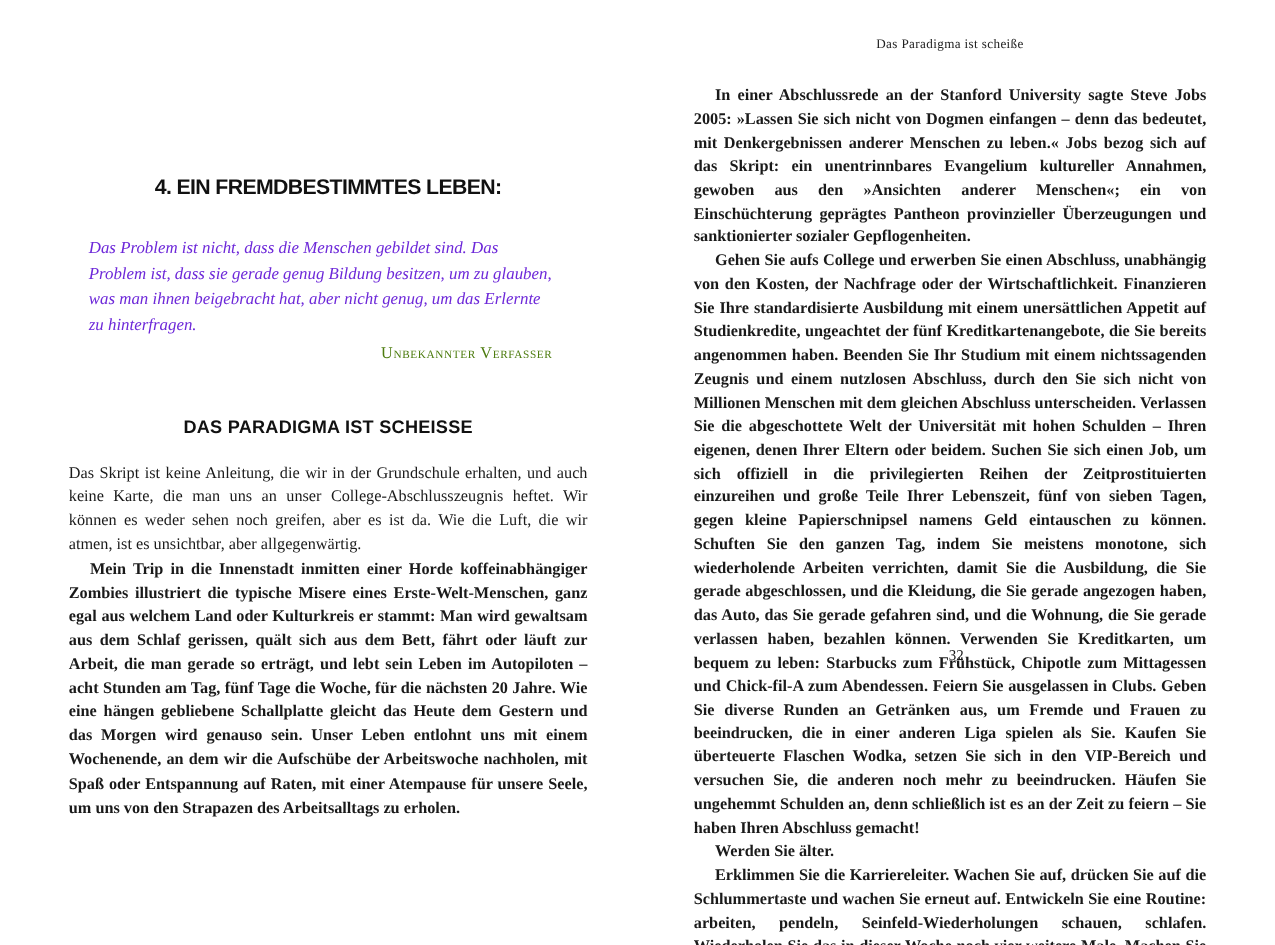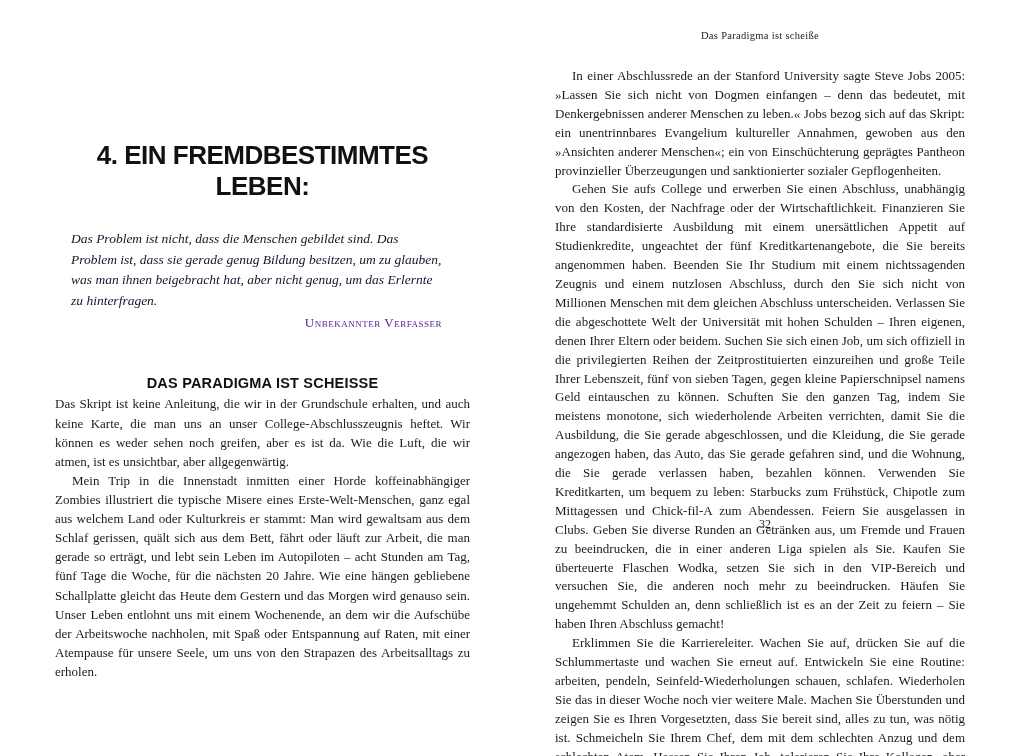--- a/index.html
+++ b/index.html
@@ -27,62 +27,62 @@
     position: absolute;
     left: 55px;
     width: 415px;
     top: 0;
   }
   .chapter-title {
     margin-top: 140px;
     text-align: center;
     font-family: "Liberation Sans", sans-serif;
     font-weight: bold;
-    font-size: 26px;
+    font-size: 17px;
     line-height: 1.18;
     letter-spacing: -0.5px;
     color: #111111;
   }
   .epigraph {
     margin-top: 28px;
     margin-left: 16px;
     margin-right: 28px;
     font-style: italic;
     font-size: 13.5px;
     line-height: 1.52;
     text-align: left;
-    color: #0f172a;
+    color: #6d28d9;
   }
   .epigraph-attribution {
     margin-top: 4px;
     margin-right: 28px;
     text-align: right;
     font-variant: small-caps;
     font-size: 13px;
     letter-spacing: 0.5px;
-    color: #4c1d95;
+    color: #4d7c0f;
   }
   .section-heading {
     margin-top: 44px;
     text-align: center;
     font-family: "Liberation Sans", sans-serif;
     font-weight: bold;
     font-size: 14.5px;
     letter-spacing: 0.2px;
     color: #111111;
   }
   .body-copy {
-    margin-top: 3px;
+    margin-top: 18px;
     font-size: 13px;
     line-height: 1.47;
     text-align: justify;
     hyphens: auto;
   }
   .body-copy p { margin: 0; }
-  .body-copy p.indent { text-indent: 17px; }
+  .body-copy p.indent { text-indent: 17px; font-weight: bold; }
   
   .page-right .text-block {
     position: absolute;
     left: 45px;
     width: 410px;
     top: 0;
   }
   .running-header {
     margin-top: 30px;
     text-align: center;
@@ -125,19 +125,20 @@
       </div>
     </div>
   </div>
 
   <div class="page page-right">
     <div class="text-block">
       <div class="running-header">Das Paradigma ist scheiße</div>
       <div class="body-copy">
         <p class="indent">In einer Abschlussrede an der Stanford University sagte Steve Jobs 2005: »Lassen Sie sich nicht von Dogmen einfangen – denn das bedeutet, mit Denkergebnissen anderer Menschen zu leben.« Jobs bezog sich auf das Skript: ein unentrinnbares Evangelium kultureller Annahmen, gewoben aus den »Ansichten anderer Menschen«; ein von Einschüchterung geprägtes Pantheon provinzieller Überzeugungen und sanktionierter sozialer Gepflogenheiten.</p>
         <p class="indent">Gehen Sie aufs College und erwerben Sie einen Abschluss, unabhängig von den Kosten, der Nachfrage oder der Wirtschaftlichkeit. Finanzieren Sie Ihre standardisierte Ausbildung mit einem unersättlichen Appetit auf Studienkredite, ungeachtet der fünf Kreditkartenangebote, die Sie bereits angenommen haben. Beenden Sie Ihr Studium mit einem nichtssagenden Zeugnis und einem nutzlosen Abschluss, durch den Sie sich nicht von Millionen Menschen mit dem gleichen Abschluss unterscheiden. Verlassen Sie die abgeschottete Welt der Universität mit hohen Schulden – Ihren eigenen, denen Ihrer Eltern oder beidem. Suchen Sie sich einen Job, um sich offiziell in die privilegierten Reihen der Zeitprostituierten einzureihen und große Teile Ihrer Lebenszeit, fünf von sieben Tagen, gegen kleine Papierschnipsel namens Geld eintauschen zu können. Schuften Sie den ganzen Tag, indem Sie meistens monotone, sich wiederholende Arbeiten verrichten, damit Sie die Ausbildung, die Sie gerade abgeschlossen, und die Kleidung, die Sie gerade angezogen haben, das Auto, das Sie gerade gefahren sind, und die Wohnung, die Sie gerade verlassen haben, bezahlen können. Verwenden Sie Kreditkarten, um bequem zu leben: Starbucks zum Frühstück, Chipotle zum Mittagessen und Chick-fil-A zum Abendessen. Feiern Sie ausgelassen in Clubs. Geben Sie diverse Runden an Getränken aus, um Fremde und Frauen zu beeindrucken, die in einer anderen Liga spielen als Sie. Kaufen Sie überteuerte Flaschen Wodka, setzen Sie sich in den VIP-Bereich und versuchen Sie, die anderen noch mehr zu beeindrucken. Häufen Sie ungehemmt Schulden an, denn schließlich ist es an der Zeit zu feiern – Sie haben Ihren Abschluss gemacht!</p>
+        <p class="indent">Werden Sie älter.</p>
         <p class="indent">Erklimmen Sie die Karriereleiter. Wachen Sie auf, drücken Sie auf die Schlummertaste und wachen Sie erneut auf. Entwickeln Sie eine Routine: arbeiten, pendeln, Seinfeld-Wiederholungen schauen, schlafen. Wiederholen Sie das in dieser Woche noch vier weitere Male. Machen Sie Überstunden und zeigen Sie es Ihren Vorgesetzten, dass Sie bereit sind, alles zu tun, was nötig ist. Schmeicheln Sie Ihrem Chef, dem mit dem schlechten Anzug und dem schlechten Atem. Hassen Sie Ihren Job, tolerieren Sie Ihre Kollegen, aber lieben Sie Ihren Gehaltsscheck. Sichern Sie sich eine Gehalts-</p>
       </div>
     </div>
     <div class="folio">32</div>
   </div>
 
 </div>
 
 </body></html>

